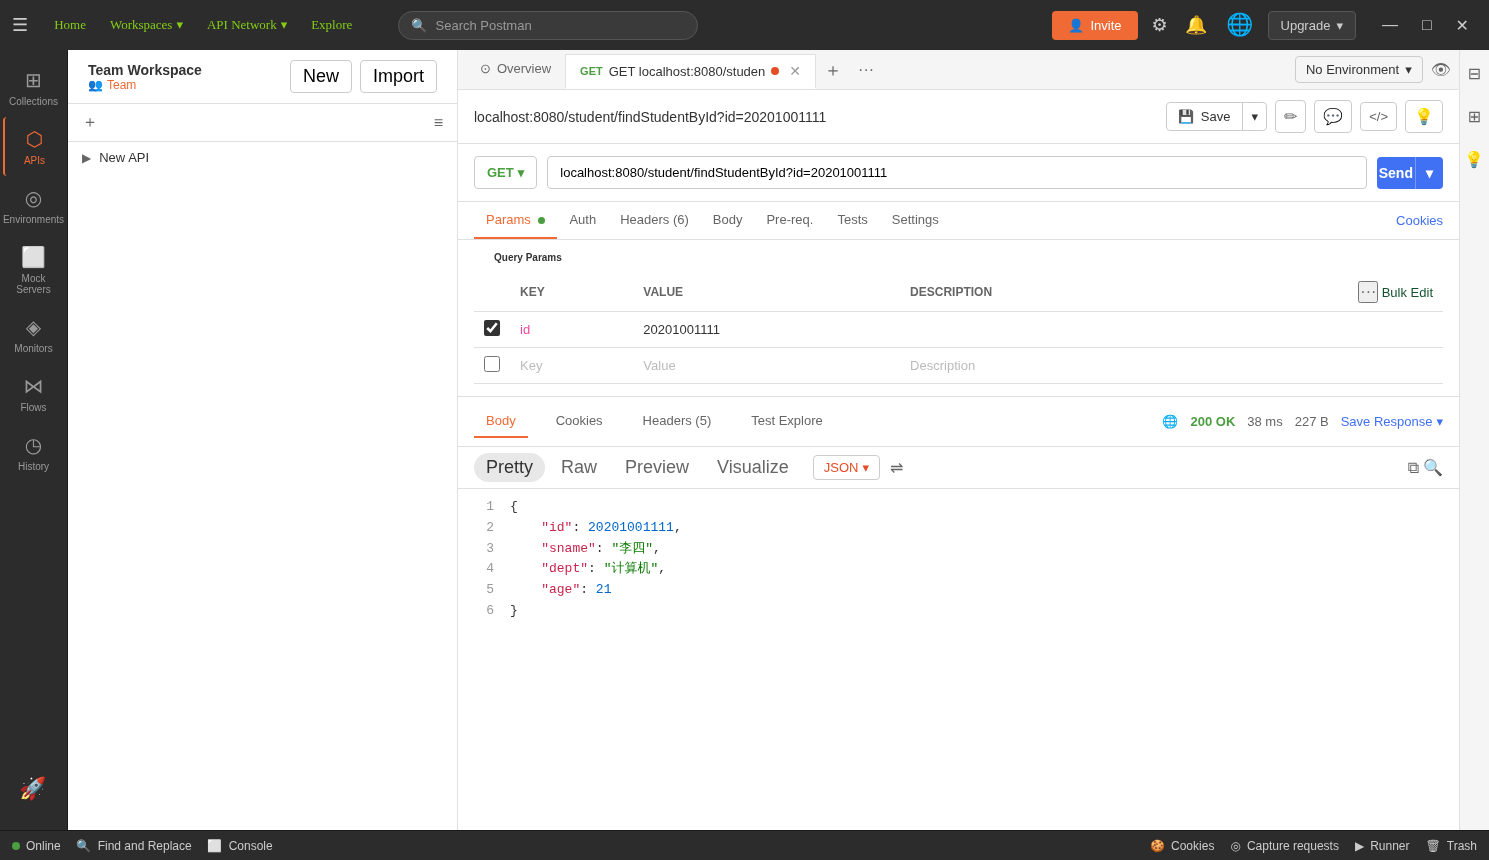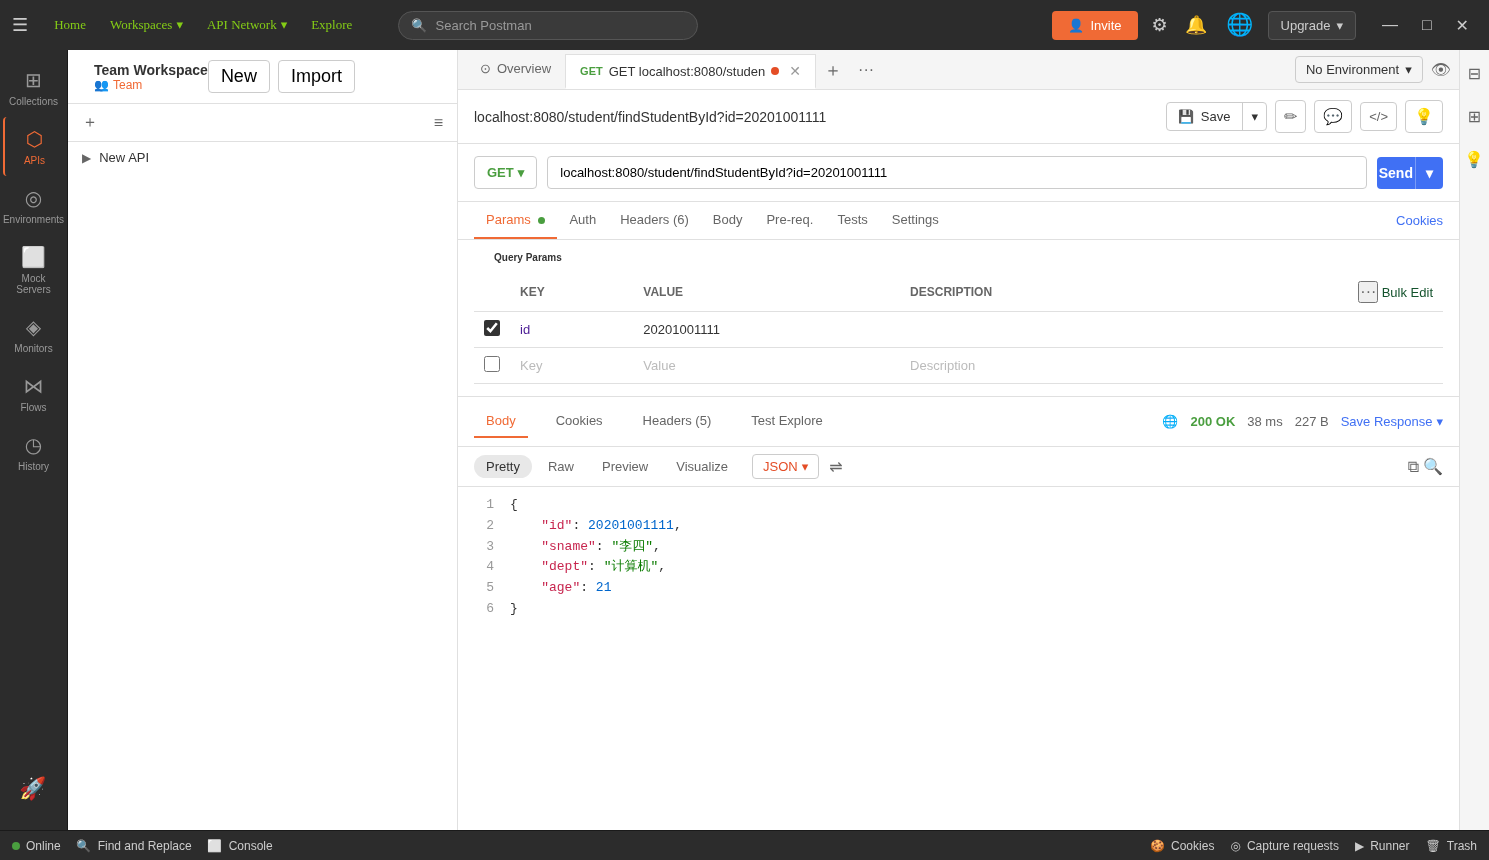--- a/index.html
+++ b/index.html
@@ -25,21 +25,21 @@
 
     
     .sidebar { width: 68px; background: #2c2c2c; display: flex; flex-direction: column; align-items: center; padding: 8px 0; border-right: 1px solid #1a1a1a; }
     .sidebar-item { display: flex; flex-direction: column; align-items: center; padding: 10px 6px; cursor: pointer; border-radius: 4px; color: #999; gap: 4px; width: 62px; text-align: center; }
     .sidebar-item.active { color: #f06a35; border-left: 2px solid #f06a35; }
     .sidebar-item-icon { font-size: 20px; }
     .sidebar-item-label { font-size: 10px; }
 
     
     .left-panel { width: 390px; background: #fff; border-right: 1px solid #e0e0e0; display: flex; flex-direction: column; }
-    .left-panel-header { display: flex; align-items: center; padding: 10px 26px; border-bottom: 1px solid #e0e0e0; }
+    .left-panel-header { display: flex; align-items: center; justify-content: space-between; padding: 10px 20px; border-bottom: 1px solid #e0e0e0; }
     .workspace-info { display: flex; flex-direction: column; }
     .workspace-name { font-weight: 600; font-size: 14px; }
     .workspace-type { color: #f06a35; font-size: 12px; display: flex; align-items: center; gap: 4px; }
     .left-panel-actions { display: flex; gap: 8px; }
     .panel-btn { border: 1px solid #ccc; background: #fff; padding: 5px 12px; border-radius: 4px; cursor: pointer; font-size: 18px; }
     .left-panel-toolbar { display: flex; align-items: center; justify-content: space-between; padding: 8px 14px; border-bottom: 1px solid #e0e0e0; }
     .left-panel-toolbar-icon { color: #666; cursor: pointer; font-size: 16px; }
     .tree-item { display: flex; align-items: center; padding: 8px 14px; cursor: pointer; gap: 8px; }
     .tree-arrow { color: #666; font-size: 12px; }
     .tree-label { font-size: 13px; }
@@ -79,40 +79,40 @@
     .tabs-nav-item.active { color: #f06a35; border-bottom: 2px solid #f06a35; }
     .cookies-link { margin-left: auto; color: #4070f4; font-size: 13px; cursor: pointer; }
 
     
     .params-section { padding: 12px 16px; }
     .params-title { font-size: 10px; font-weight: 600; margin-bottom: 10px; margin-left: 20px; }
     .params-table { width: 100%; border-collapse: collapse; }
     .params-table th { text-align: left; padding: 8px 10px; color: #666; font-size: 12px; font-weight: 600; border-bottom: 1px solid #e0e0e0; }
     .params-table td { padding: 8px 10px; border-bottom: 1px solid #e0e0e0; font-size: 13px; }
     .checkbox { width: 16px; height: 16px; accent-color: #333; }
-    .key-cell { color: #4c1d95; }
+    .key-cell { color: #ec4899; }
     .value-cell { color: #333; }
     .placeholder-cell { color: #bbb; }
     .bulk-edit-btn { color: #14532d; font-size: 13px; cursor: pointer; background: none; border: none; }
     .more-btn { color: #666; cursor: pointer; font-size: 16px; }
 
     
     .response-header { display: flex; align-items: center; padding: 8px 16px; border-bottom: 1px solid #e0e0e0; gap: 16px; border-top: 1px solid #e0e0e0; }
     .response-tab { padding: 8px 12px; cursor: pointer; color: #666; font-size: 13px; border-bottom: 2px solid transparent; }
     .response-tab.active { color: #f06a35; border-bottom: 2px solid #f06a35; }
     .response-status { margin-left: auto; display: flex; align-items: center; gap: 12px; }
     .status-ok { color: #4a9e3f; font-weight: 600; font-size: 13px; }
     .status-time { color: #666; font-size: 13px; }
     .status-size { color: #666; font-size: 13px; }
     .save-response-btn { color: #4070f4; font-size: 13px; cursor: pointer; display: flex; align-items: center; gap: 4px; }
 
     
     .response-body { flex: 1; display: flex; flex-direction: column; overflow: hidden; }
     .response-format-bar { display: flex; align-items: center; padding: 6px 16px; border-bottom: 1px solid #e0e0e0; gap: 4px; }
-    .format-btn { padding: 4px 12px; cursor: pointer; font-size: 13px; color: #666; border-radius: 20px; border: none; background: none; }
+    .format-btn { padding: 4px 12px; cursor: pointer; font-size: 18px; color: #666; border-radius: 20px; border: none; background: none; }
     .format-btn.active { background: #e8e8e8; color: #333; font-weight: 500; }
     .format-select { display: flex; align-items: center; gap: 4px; border: 1px solid #ccc; padding: 4px 10px; border-radius: 4px; cursor: pointer; font-size: 13px; color: #e44d26; background: #fff; margin-left: 8px; }
     .format-icon { font-size: 16px; color: #666; cursor: pointer; padding: 4px 6px; }
     .copy-icon { margin-left: auto; color: #666; cursor: pointer; font-size: 16px; }
     .search-resp-icon { color: #666; cursor: pointer; font-size: 16px; }
 
     .code-area { flex: 1; overflow: auto; padding: 8px 16px; font-family: 'Courier New', monospace; font-size: 13px; background: #fff; line-height: 1.6; }
     .code-line { display: flex; gap: 16px; }
     .line-num { color: #999; min-width: 20px; text-align: right; user-select: none; }
     .line-content { color: #333; }

